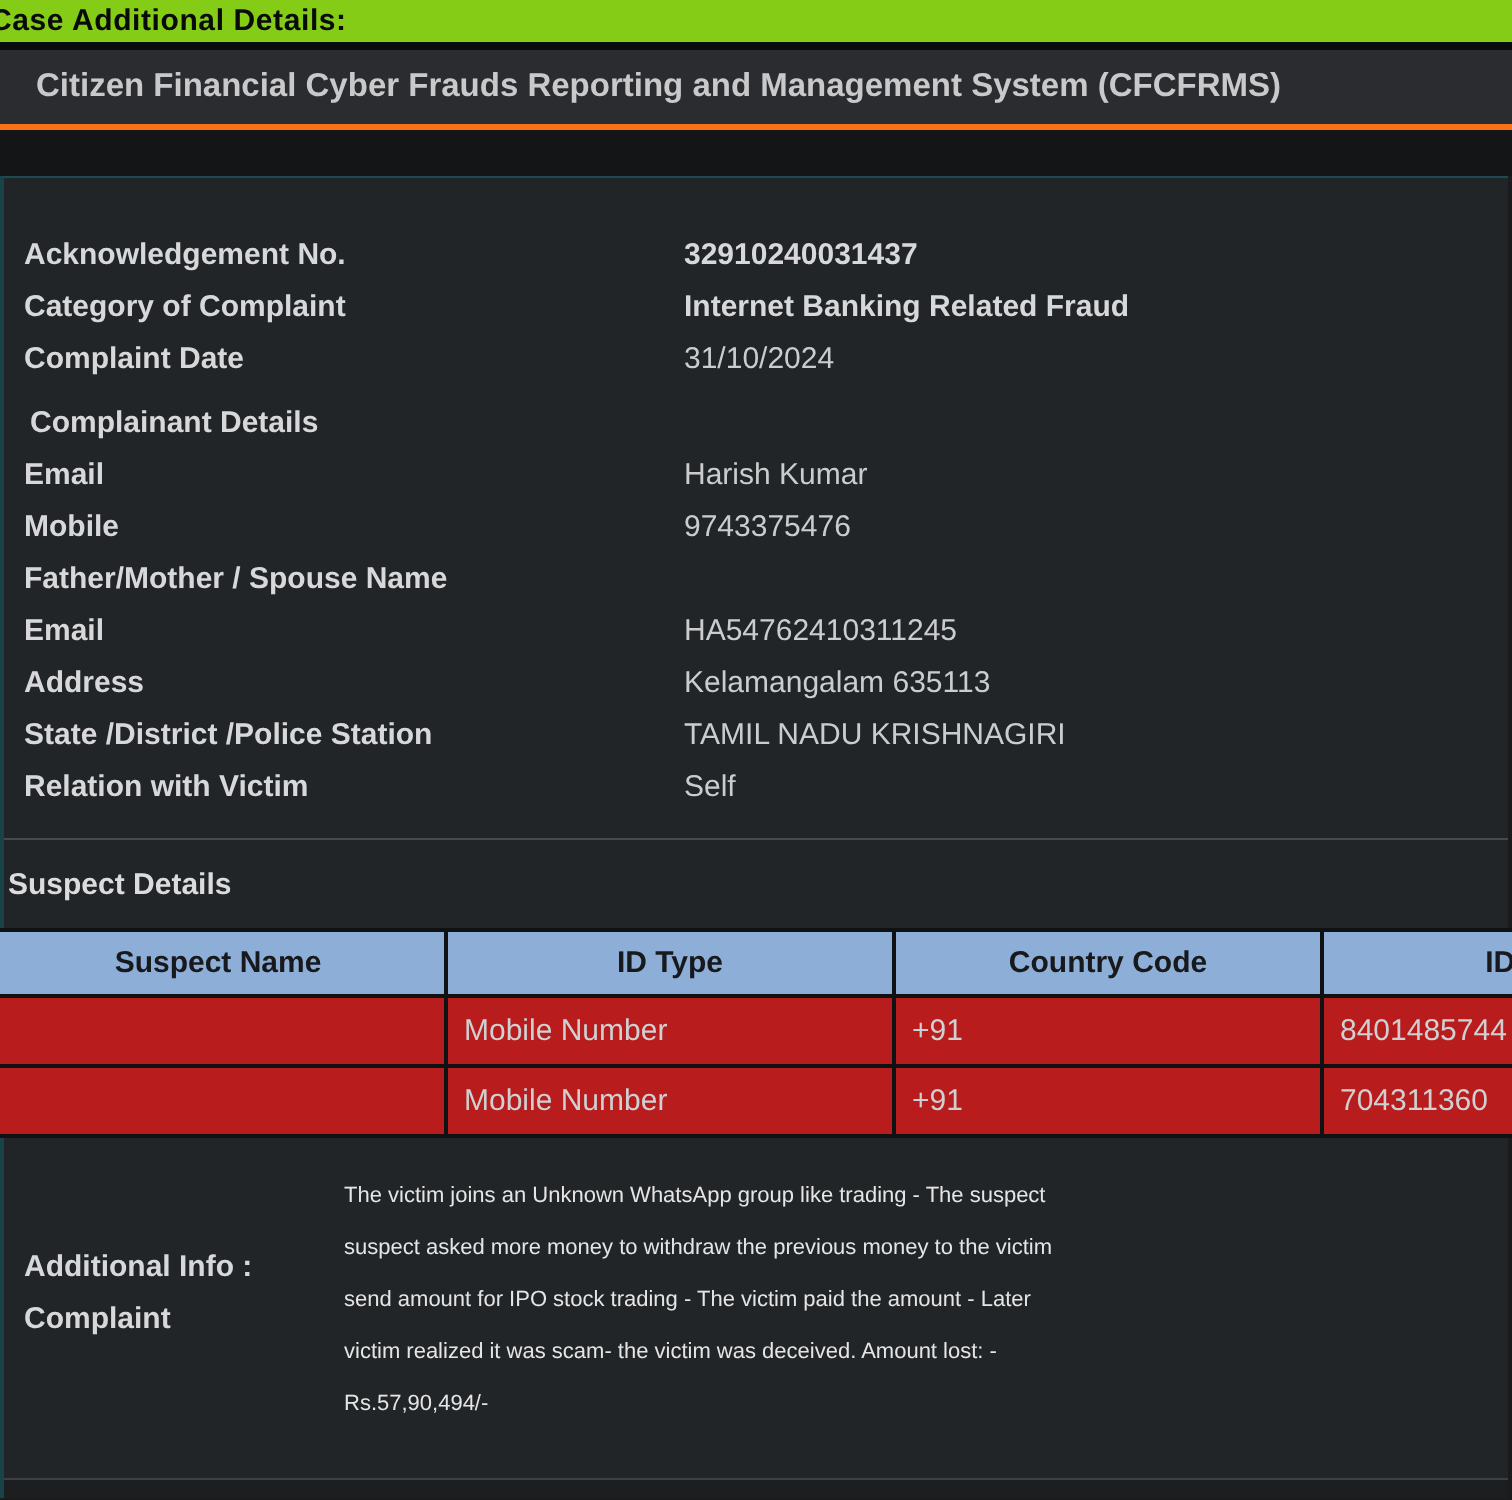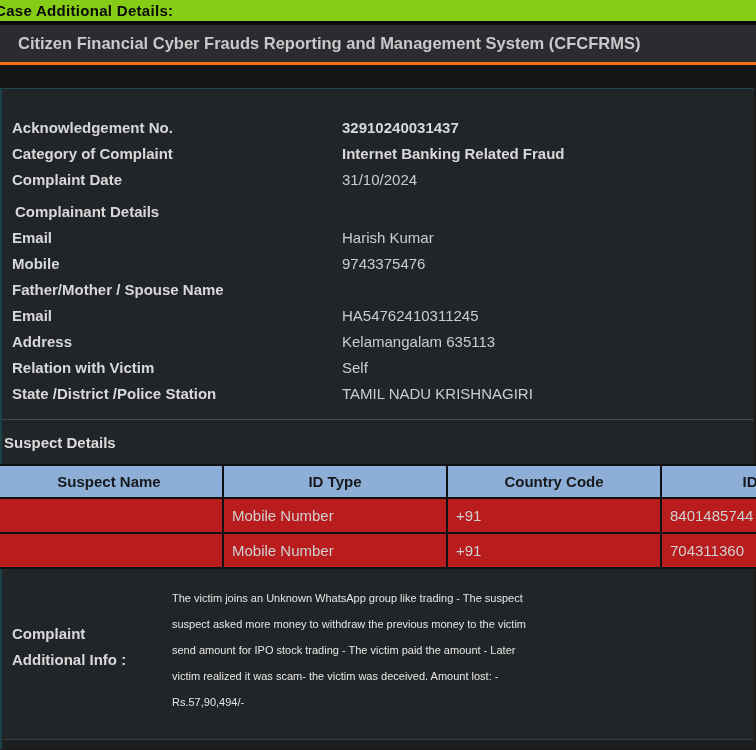--- a/index.html
+++ b/index.html
@@ -112,26 +112,26 @@
     </div>
     <div class="kv-row">
       <div class="kv-label">Email</div>
       <div class="kv-value">HA54762410311245</div>
     </div>
     <div class="kv-row">
       <div class="kv-label">Address</div>
       <div class="kv-value">Kelamangalam 635113</div>
     </div>
     <div class="kv-row">
+      <div class="kv-label">State /District /Police Station</div>
+      <div class="kv-value">TAMIL NADU KRISHNAGIRI</div>
+    </div>
+    <div class="kv-row">
       <div class="kv-label">Relation with Victim</div>
       <div class="kv-value">Self</div>
-    </div>
-    <div class="kv-row">
-      <div class="kv-label">State /District /Police Station</div>
-      <div class="kv-value">TAMIL NADU KRISHNAGIRI</div>
     </div>
   </div>
 
   <div class="divider"></div>
 
   <div class="suspect">
     <div class="suspect-heading">Suspect Details</div>
 
     <table class="suspect-table">
       <colgroup>
@@ -160,22 +160,22 @@
           <td>Mobile Number</td>
           <td>+91</td>
           <td>704311360</td>
         </tr>
       </tbody>
     </table>
   </div>
 
   <div class="complaint">
     <div class="complaint-label">
+      <div>Additional Info :</div>
       <div>Complaint</div>
-      <div>Additional Info :</div>
     </div>
     <div class="complaint-text">
       <div>The victim joins an Unknown WhatsApp group like trading - The suspect</div>
       <div>suspect asked more money to withdraw the previous money to the victim</div>
       <div>send amount for IPO stock trading - The victim paid the amount - Later</div>
       <div>victim realized it was scam- the victim was deceived. Amount lost: -</div>
       <div>Rs.57,90,494/-</div>
     </div>
   </div>
 

